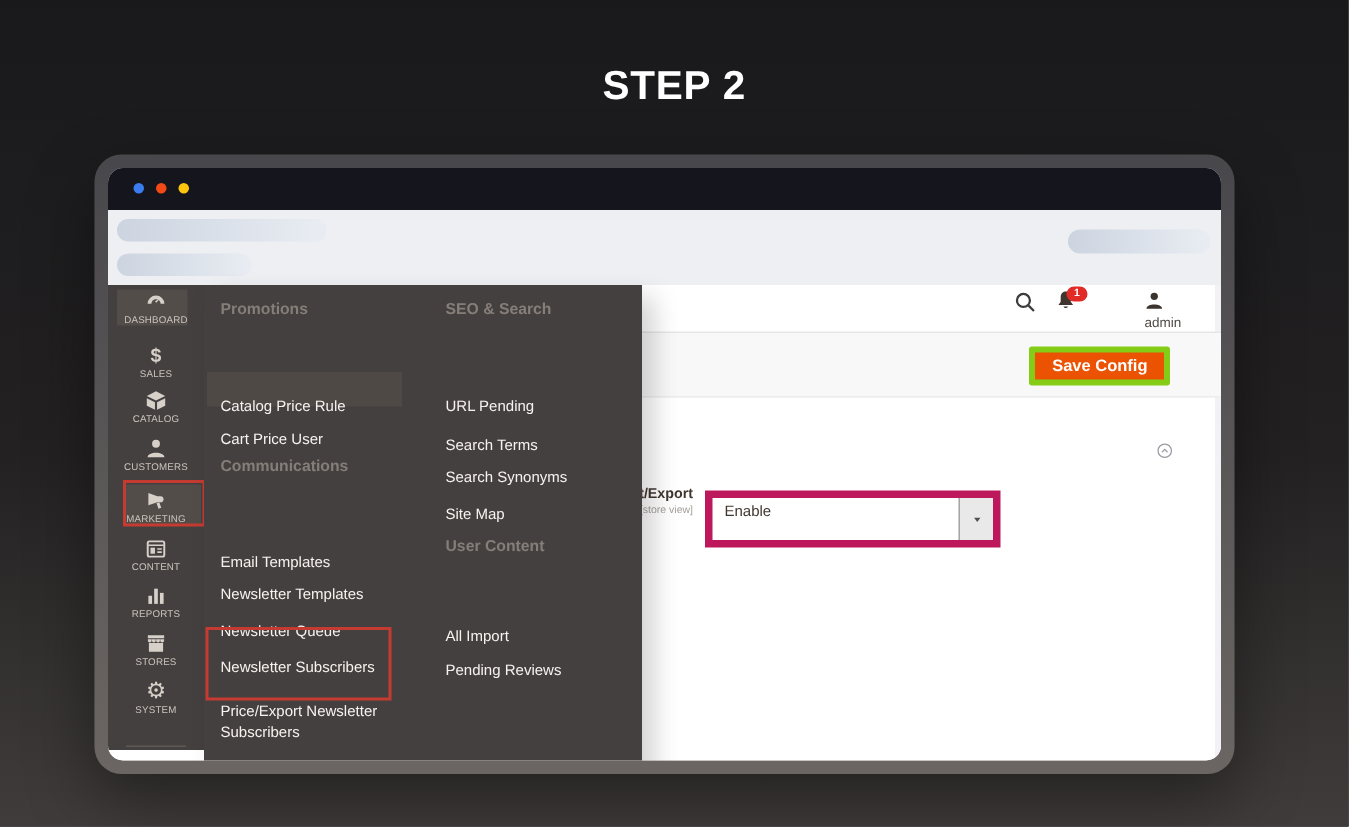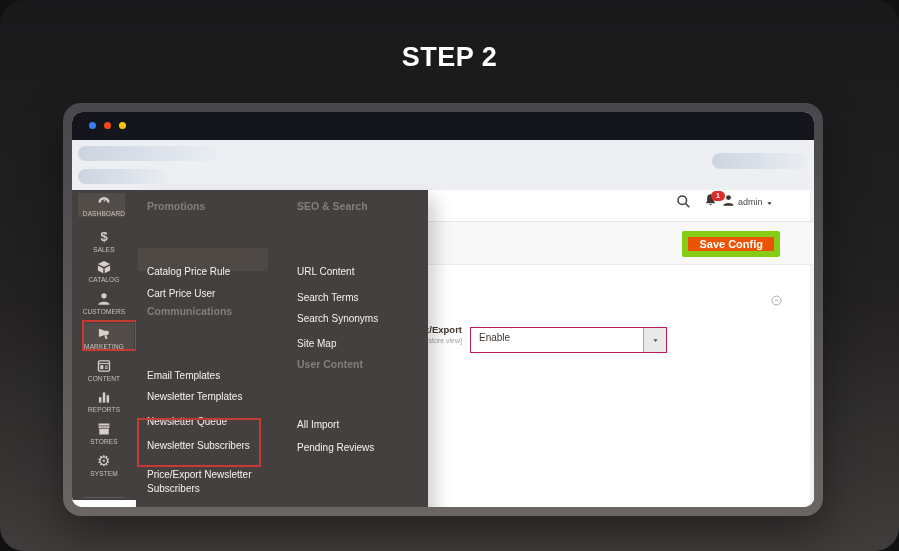--- a/index.html
+++ b/index.html
@@ -1,19 +1,19 @@
 <!DOCTYPE html>
 <html><head>
 <meta charset="utf-8">
 <style>
   html,body{margin:0;padding:0;background:#111;}
   *{box-sizing:border-box;}
   .stage{position:relative;width:899px;height:551px;overflow:hidden;
     background:linear-gradient(180deg,#19191b 0%,#232122 55%,#403c3b 100%);
-    font-family:"Liberation Sans","DejaVu Sans",sans-serif;border-radius:24px;}
+    font-family:"Liberation Sans","DejaVu Sans",sans-serif;}
   .step-title{position:absolute;top:42px;left:0;width:100%;text-align:center;
     color:#ffffff;font-size:27px;font-weight:bold;letter-spacing:.5px;margin:0;}
 
   
   .window{position:absolute;left:63px;top:103px;width:760px;height:413px;border-radius:18px;
     background:linear-gradient(180deg,#48474b,#6b6663);box-shadow:0 18px 44px rgba(0,0,0,.4);}
   .win-inner{position:absolute;left:9px;top:9px;right:9px;bottom:9px;border-radius:10px;
     background:#ffffff;overflow:hidden;}
   .titlebar{position:absolute;left:0;top:0;right:0;height:28px;background:#15151e;}
   .dot{position:absolute;top:10px;width:7px;height:7px;border-radius:50%;}
@@ -28,36 +28,36 @@
 
   
   .page{position:absolute;left:0;top:78px;right:0;bottom:0;background:#ffffff;}
   .scroll-strip{position:absolute;right:0;top:0;bottom:0;width:4px;background:#f2f2f6;}
   .icon-search{position:absolute;left:604px;top:4px;width:15px;height:15px;color:#3c3c3c;cursor:pointer;}
   .notif{position:absolute;left:631px;top:3px;width:24px;height:18px;cursor:pointer;}
   .notif svg{width:15px;height:15px;color:#41362f;}
   .badge{position:absolute;left:8px;top:-2px;min-width:14px;height:10px;border-radius:5px;
     background:#e02b27;color:#fff;font-size:7px;font-weight:bold;text-align:center;
     line-height:10px;padding:0 2px;}
-  .user{position:absolute;left:650px;top:4px;display:flex;align-items:flex-end;gap:3px;cursor:pointer;}
+  .user{position:absolute;left:691px;top:4px;display:flex;align-items:flex-start;gap:3px;cursor:pointer;flex-direction:column;}
   .user svg.p{width:13px;height:13px;color:#3a332e;}
   .user .name{font-size:9px;color:#4f4945;}
   .user svg.caret{width:7px;height:7px;color:#3a332e;}
   .divider-top{position:absolute;left:0;top:31px;right:0;height:1px;background:#e5e5e5;}
   .save-band{position:absolute;left:0;top:32px;right:0;height:43px;background:#f8f8f8;
     border-bottom:1px solid #ececec;}
   .save-btn{position:absolute;right:34px;top:9px;height:26px;padding:0 11px;
-    background:#eb5202;color:#fff;border:6px solid #84cc16;border-radius:2px;
+    background:#eb5202;color:#fff;border:4px solid #84cc16;border-radius:2px;
     font-family:inherit;font-size:11px;font-weight:bold;cursor:pointer;}
   .collapse{position:absolute;left:699px;top:105px;width:11px;height:11px;color:#9a9aa2;cursor:pointer;}
   .field-label{position:absolute;left:284px;top:135px;width:106px;text-align:right;}
   .field-label .lbl{display:block;font-size:9.5px;font-weight:bold;color:#41362f;line-height:1.15;}
   .field-label .scope{display:block;font-size:7px;color:#a39f9b;margin-top:1px;}
-  .select{position:absolute;left:398px;top:137px;width:197px;height:26px;background:#fff;
-    border:1px solid #be185d;cursor:pointer;}
+  .select{position:absolute;left:398px;top:137px;width:197px;height:38px;background:#fff;
+    border:5px solid #be185d;cursor:pointer;}
   .select .val{position:absolute;left:8px;top:4px;font-size:10px;color:#41362f;}
   .select .btn{position:absolute;right:0;top:0;bottom:0;width:23px;background:#e9e9e9;
     border-left:1px solid #a6a6a6;display:flex;align-items:center;justify-content:center;color:#515151;}
   .select .btn svg{width:7px;height:7px;}
 
   
   .sidebar{position:absolute;left:0;top:78px;width:64px;height:310px;background:#454040;}
   .tile{position:absolute;background:#534d49;}
   .tile.dash{left:6px;top:3px;width:47px;height:24px;}
   .tile.mark{left:12px;top:133px;width:50px;height:27px;}
@@ -289,21 +289,21 @@
         <div class="m-item c1" style="top:43px">Catalog Price Rule</div>
         <div class="m-item c1" style="top:65px">Cart Price User</div>
         <div class="m-head c1" style="top:115px">Communications</div>
         <div class="m-item c1" style="top:147px">Email Templates</div>
         <div class="m-item c1" style="top:168px">Newsletter Templates</div>
         <div class="m-item c1" style="top:193px">Newsletter Queue</div>
         <div class="m-item c1" style="top:217px">Newsletter Subscribers</div>
         <div class="m-item c1" style="top:246px;width:125px">Price/Export Newsletter Subscribers</div>
 
         <div class="m-head c2" style="top:10px">SEO &amp; Search</div>
-        <div class="m-item c2" style="top:43px">URL Content</div>
+        <div class="m-item c2" style="top:43px">URL Pending</div>
         <div class="m-item c2" style="top:69px">Search Terms</div>
         <div class="m-item c2" style="top:90px">Search Synonyms</div>
         <div class="m-item c2" style="top:115px">Site Map</div>
         <div class="m-head c2" style="top:168px">User Content</div>
         <div class="m-item c2" style="top:196px">All Import</div>
         <div class="m-item c2" style="top:219px">Pending Reviews</div>
 
         <div class="redbox impexp"></div>
       </div>
 

